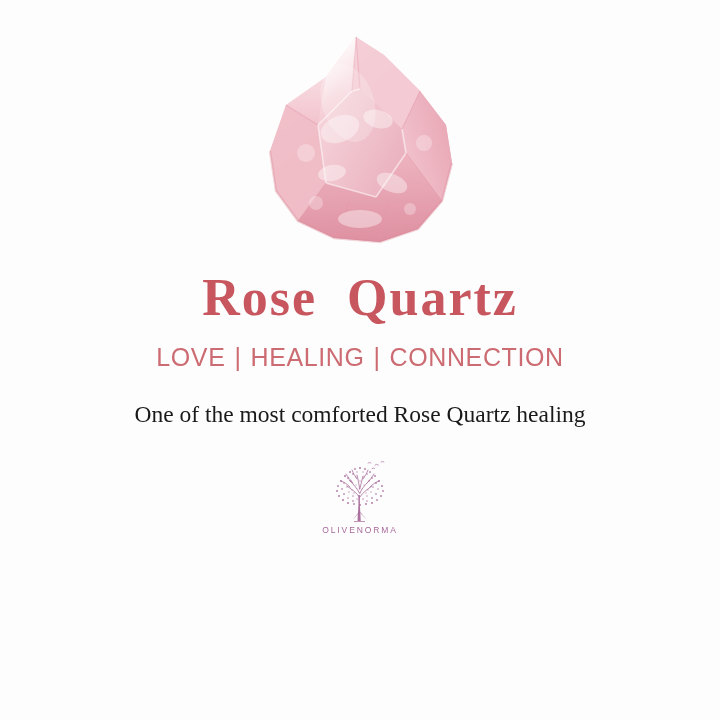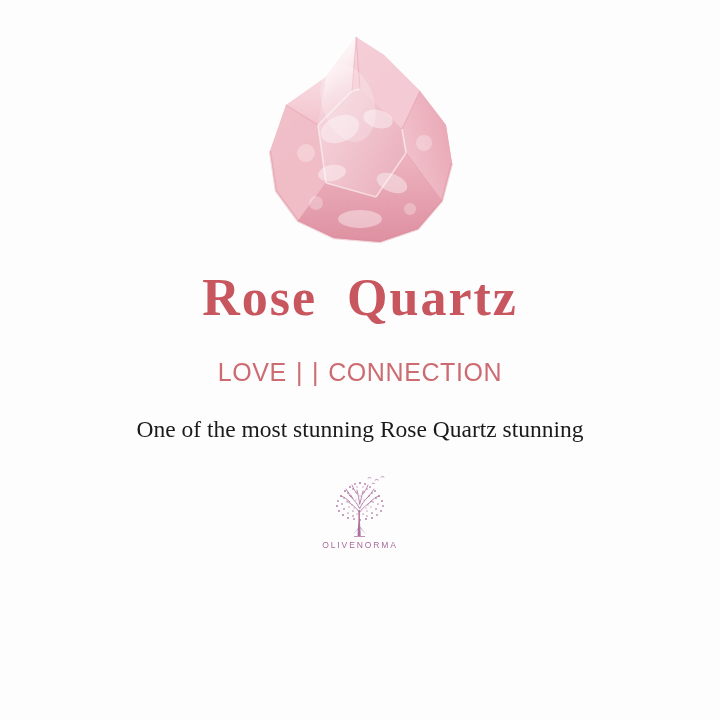--- a/index.html
+++ b/index.html
@@ -54,21 +54,21 @@
     letter-spacing: 2px;
     color: #c8565f;
     line-height: 1;
     margin: 0;
     text-align: center;
     white-space: pre;
   }
 
   
   .subtitle {
-    margin: 36px 0 0 0;
+    margin: 21px 0 0 0;
     font-family: "Liberation Sans", sans-serif;
     font-size: 25px;
     font-weight: 300;
     letter-spacing: 0.6px;
     color: #cd6b72;
     line-height: 1;
     text-align: center;
     display: flex;
     align-items: center;
     justify-content: center;
@@ -207,26 +207,27 @@
         <path d="M10 118 L16 158 L38 188 L74 205 L120 209 L158 196 L182 168 L192 130" fill="none" stroke="#d98a99" stroke-opacity="0.35" stroke-width="2.4"></path>
       </svg>
     </div>
   </div>
 
   <h1 class="title">Rose  Quartz</h1>
 
   <div class="subtitle">
     <span>LOVE</span>
     <span class="sep">|</span>
+    <span>HEALING</span>
     <span class="sep">|</span>
     <span>CONNECTION</span>
   </div>
 
   <div class="body-copy">
-    <span class="ln">One of the most stunning Rose Quartz stunning</span>
+    <span class="ln">One of the most comforted Rose Quartz healing</span>
   </div>
 
   <div class="logo">
     <svg class="logo-mark" viewBox="0 0 74 64">
       <g fill="#a8699a">
 
         <path d="M36.2 62 L34.6 62 C34.6 58 35.1 52 35.4 47 L35.4 36 L36.9 36 L36.9 47 C37.2 52 37.7 58 37.7 62 Z" opacity="0.95"></path>
         <path d="M31 62 L42 62 L42 62.8 L31 62.8 Z" opacity="0.9"></path>
 
         <path d="M36.1 54 C34 56.5 31.5 58.8 29.5 60.2 C32 58 34.2 55.6 35.6 53 Z" opacity="0.75"></path>

